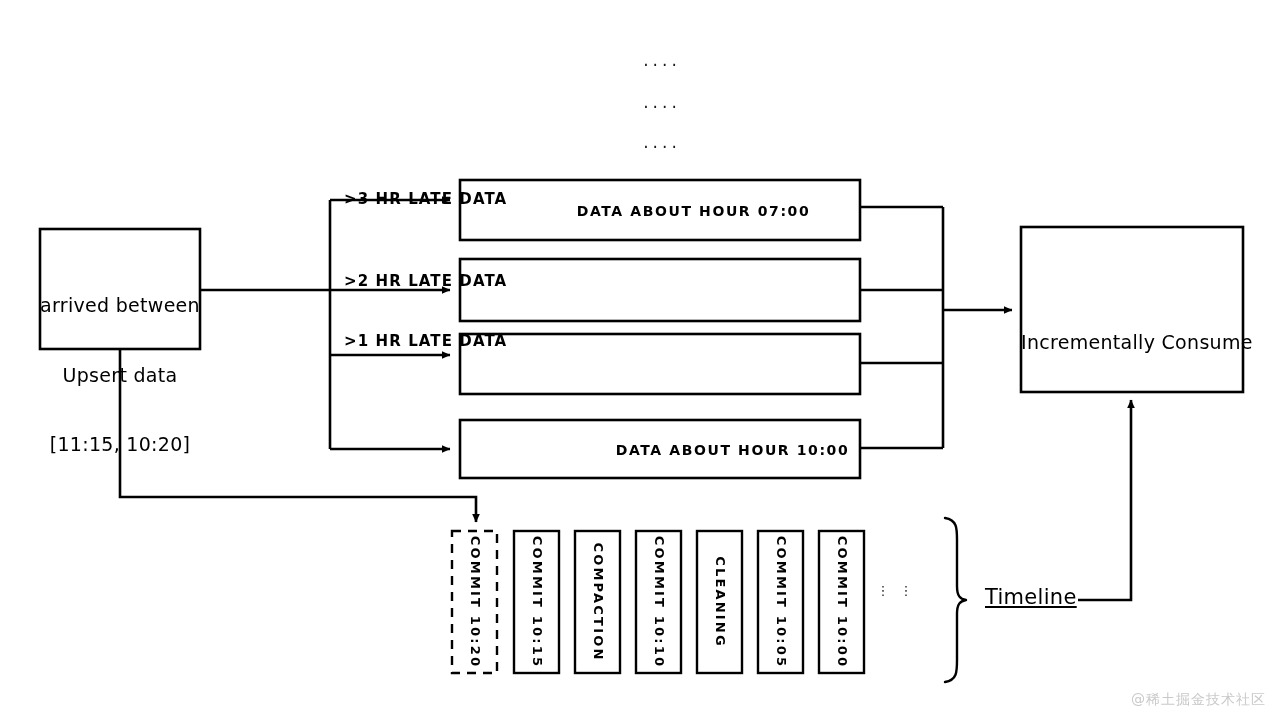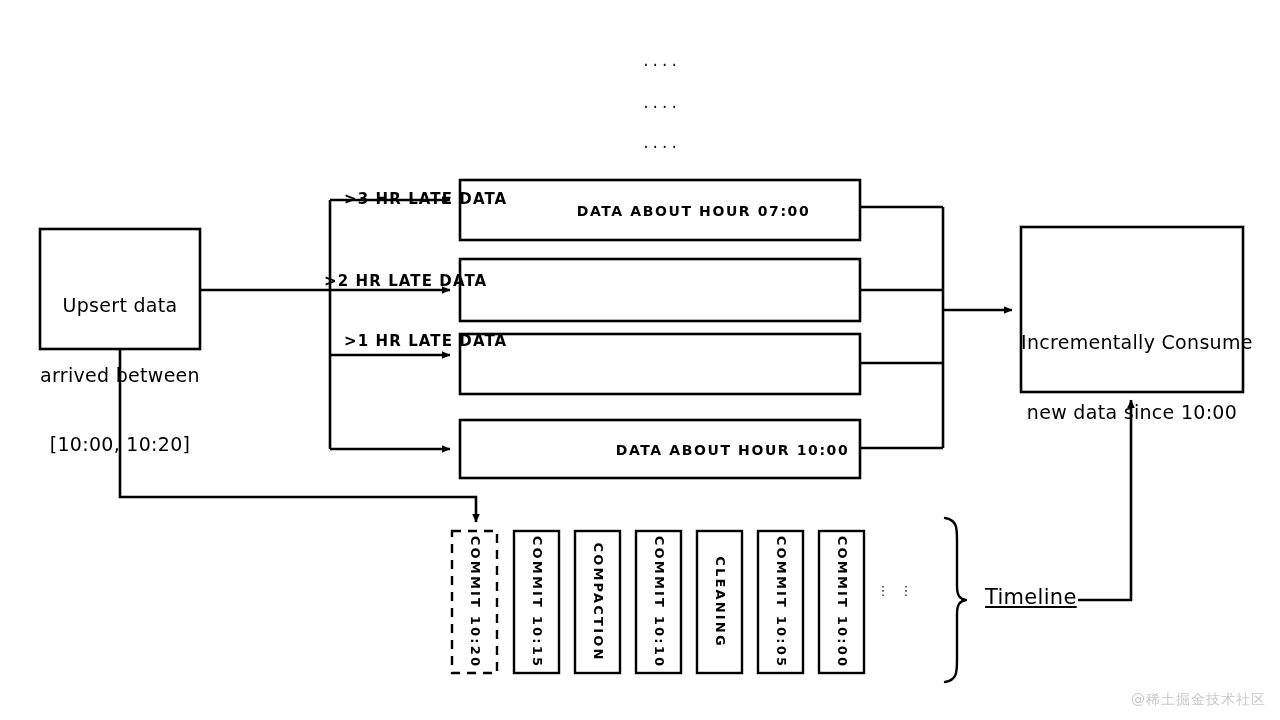--- a/index.html
+++ b/index.html
@@ -179,35 +179,34 @@
              C957,672 957,680 945,682" fill="none" stroke="#000000" stroke-width="2.4" stroke-linecap="round" stroke-linejoin="round"></path>
 
     <path d="M1078,600 L1131,600 L1131,400" fill="none" stroke="#000000" stroke-width="2.6" marker-end="url(#arrowU)"></path>
   </svg>
 
   <div class="lbl dots-row" style="left:622px; top:50px;">....</div>
   <div class="lbl dots-row" style="left:622px; top:92px;">....</div>
   <div class="lbl dots-row" style="left:622px; top:132px;">....</div>
 
   <div class="lbl hand box-upsert-text">
+    <div>arrived between</div>
     <div>Upsert data</div>
-    <div>arrived between</div>
-    <div>[10:00, 10:20]</div>
+    <div>[11:15, 10:20]</div>
   </div>
 
   <div class="lbl caps edge-label" style="left:344px; top:190px;">&gt;3 HR LATE DATA</div>
-  <div class="lbl caps edge-label" style="left:324px; top:272px;">&gt;2 HR LATE DATA</div>
+  <div class="lbl caps edge-label" style="left:344px; top:272px;">&gt;2 HR LATE DATA</div>
   <div class="lbl caps edge-label" style="left:344px; top:332px;">&gt;1 HR LATE DATA</div>
 
   <div class="lbl caps data-box-text" style="left:460px; top:203px;">DATA ABOUT HOUR 07:00</div>
   <div class="lbl caps data-box-text" style="left:460px; top:442px;padding-left:39px;">DATA ABOUT HOUR 10:00</div>
 
   <div class="lbl hand box-consume-text">
     <div>Incrementally Consume</div>
-    <div>new data since 10:00</div>
   </div>
 
   <div class="vert-wrap" style="left:452px; top:531px;">
     <span class="caps">COMMIT 10:20</span>
   </div>
   <div class="vert-wrap" style="left:514px; top:531px;">
     <span class="caps">COMMIT 10:15</span>
   </div>
   <div class="vert-wrap" style="left:575px; top:531px;">
     <span class="caps">COMPACTION</span>

